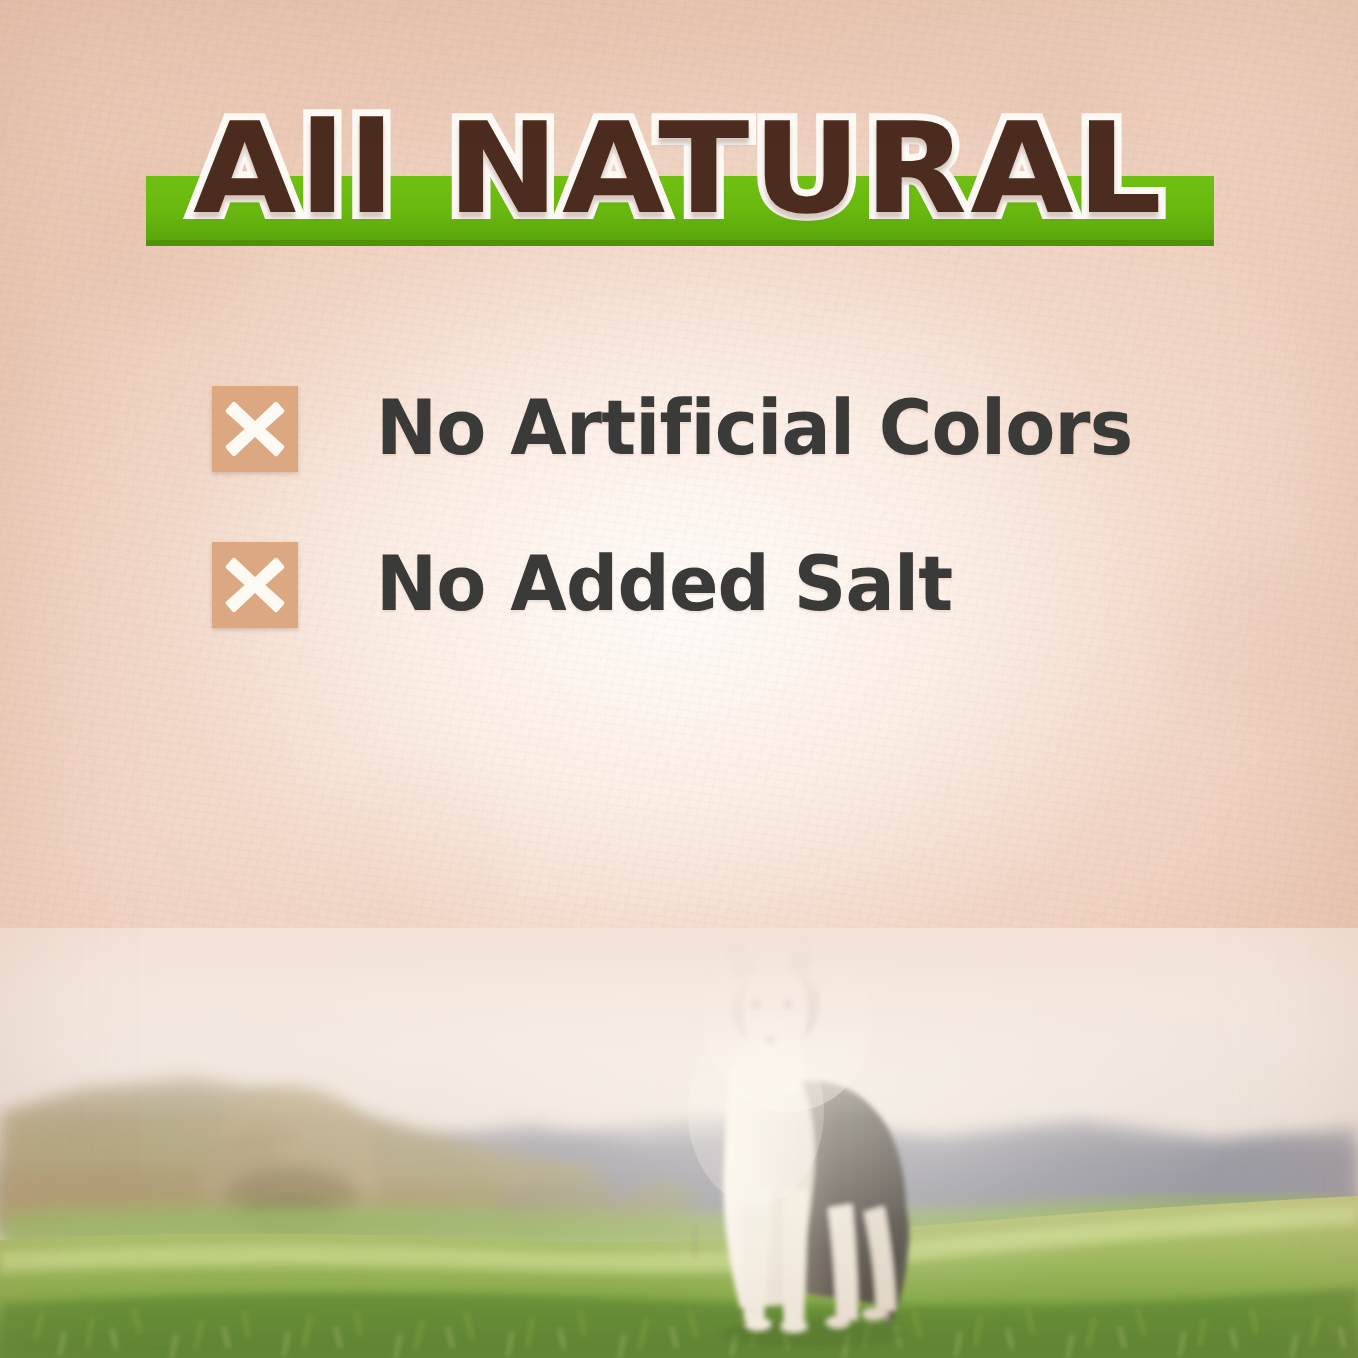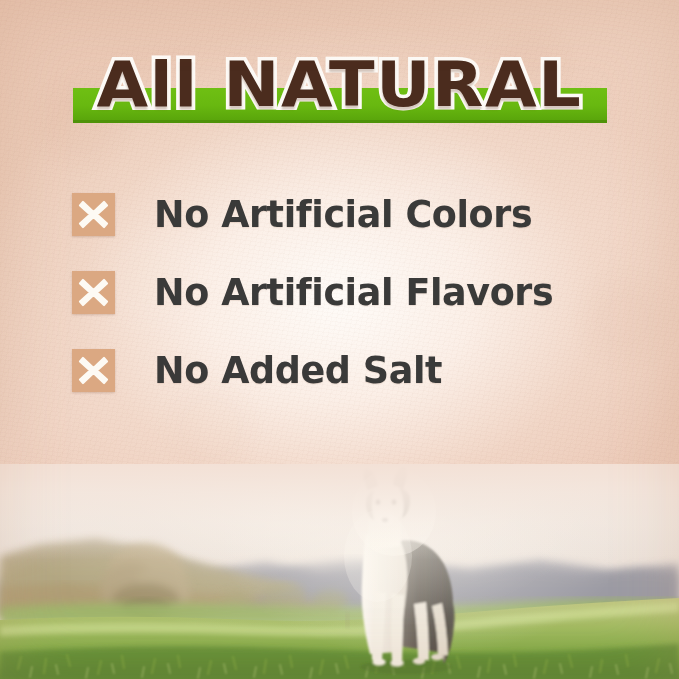--- a/index.html
+++ b/index.html
@@ -101,20 +101,21 @@
   .claims {
     position: absolute;
     left: 72px;
     top: 175px;
     width: 560px;
   }
   .claim-row {
     display: flex;
     align-items: center;
     height: 78px;
+    margin-left: 34px;
   }
   .xbox {
     position: relative;
     flex: 0 0 auto;
     width: 43px;
     height: 43px;
     background: #dba882;
     box-shadow: 0 1px 2px rgba(140,95,70,0.28);
   }
   .xbox svg { display: block; width: 43px; height: 43px; }
@@ -187,28 +188,20 @@
 
     <div class="claim-row">
       <span class="xbox">
         <svg viewBox="0 0 43 43" aria-hidden="true">
           <path d="M11 9 L21.5 19 L32 9 L35 12.5 L25 21.5 L35 30.5 L32 34 L21.5 24 L11 34 L8 30.5 L18 21.5 L8 12.5 Z" fill="#fdfaf4" stroke="#fdfaf4" stroke-width="2.2" stroke-linejoin="round"></path>
         </svg>
       </span>
       <span class="claim-label">No Artificial Colors</span>
     </div>
 
-    <div class="claim-row">
-      <span class="xbox">
-        <svg viewBox="0 0 43 43" aria-hidden="true">
-          <path d="M11 9 L21.5 19 L32 9 L35 12.5 L25 21.5 L35 30.5 L32 34 L21.5 24 L11 34 L8 30.5 L18 21.5 L8 12.5 Z" fill="#fdfaf4" stroke="#fdfaf4" stroke-width="2.2" stroke-linejoin="round"></path>
-        </svg>
-      </span>
-      <span class="claim-label">No Artificial Flavors</span>
-    </div>
 
 
     <div class="claim-row">
       <span class="xbox">
         <svg viewBox="0 0 43 43" aria-hidden="true">
           <path d="M11 9 L21.5 19 L32 9 L35 12.5 L25 21.5 L35 30.5 L32 34 L21.5 24 L11 34 L8 30.5 L18 21.5 L8 12.5 Z" fill="#fdfaf4" stroke="#fdfaf4" stroke-width="2.2" stroke-linejoin="round"></path>
         </svg>
       </span>
       <span class="claim-label">No Added Salt</span>
     </div>

